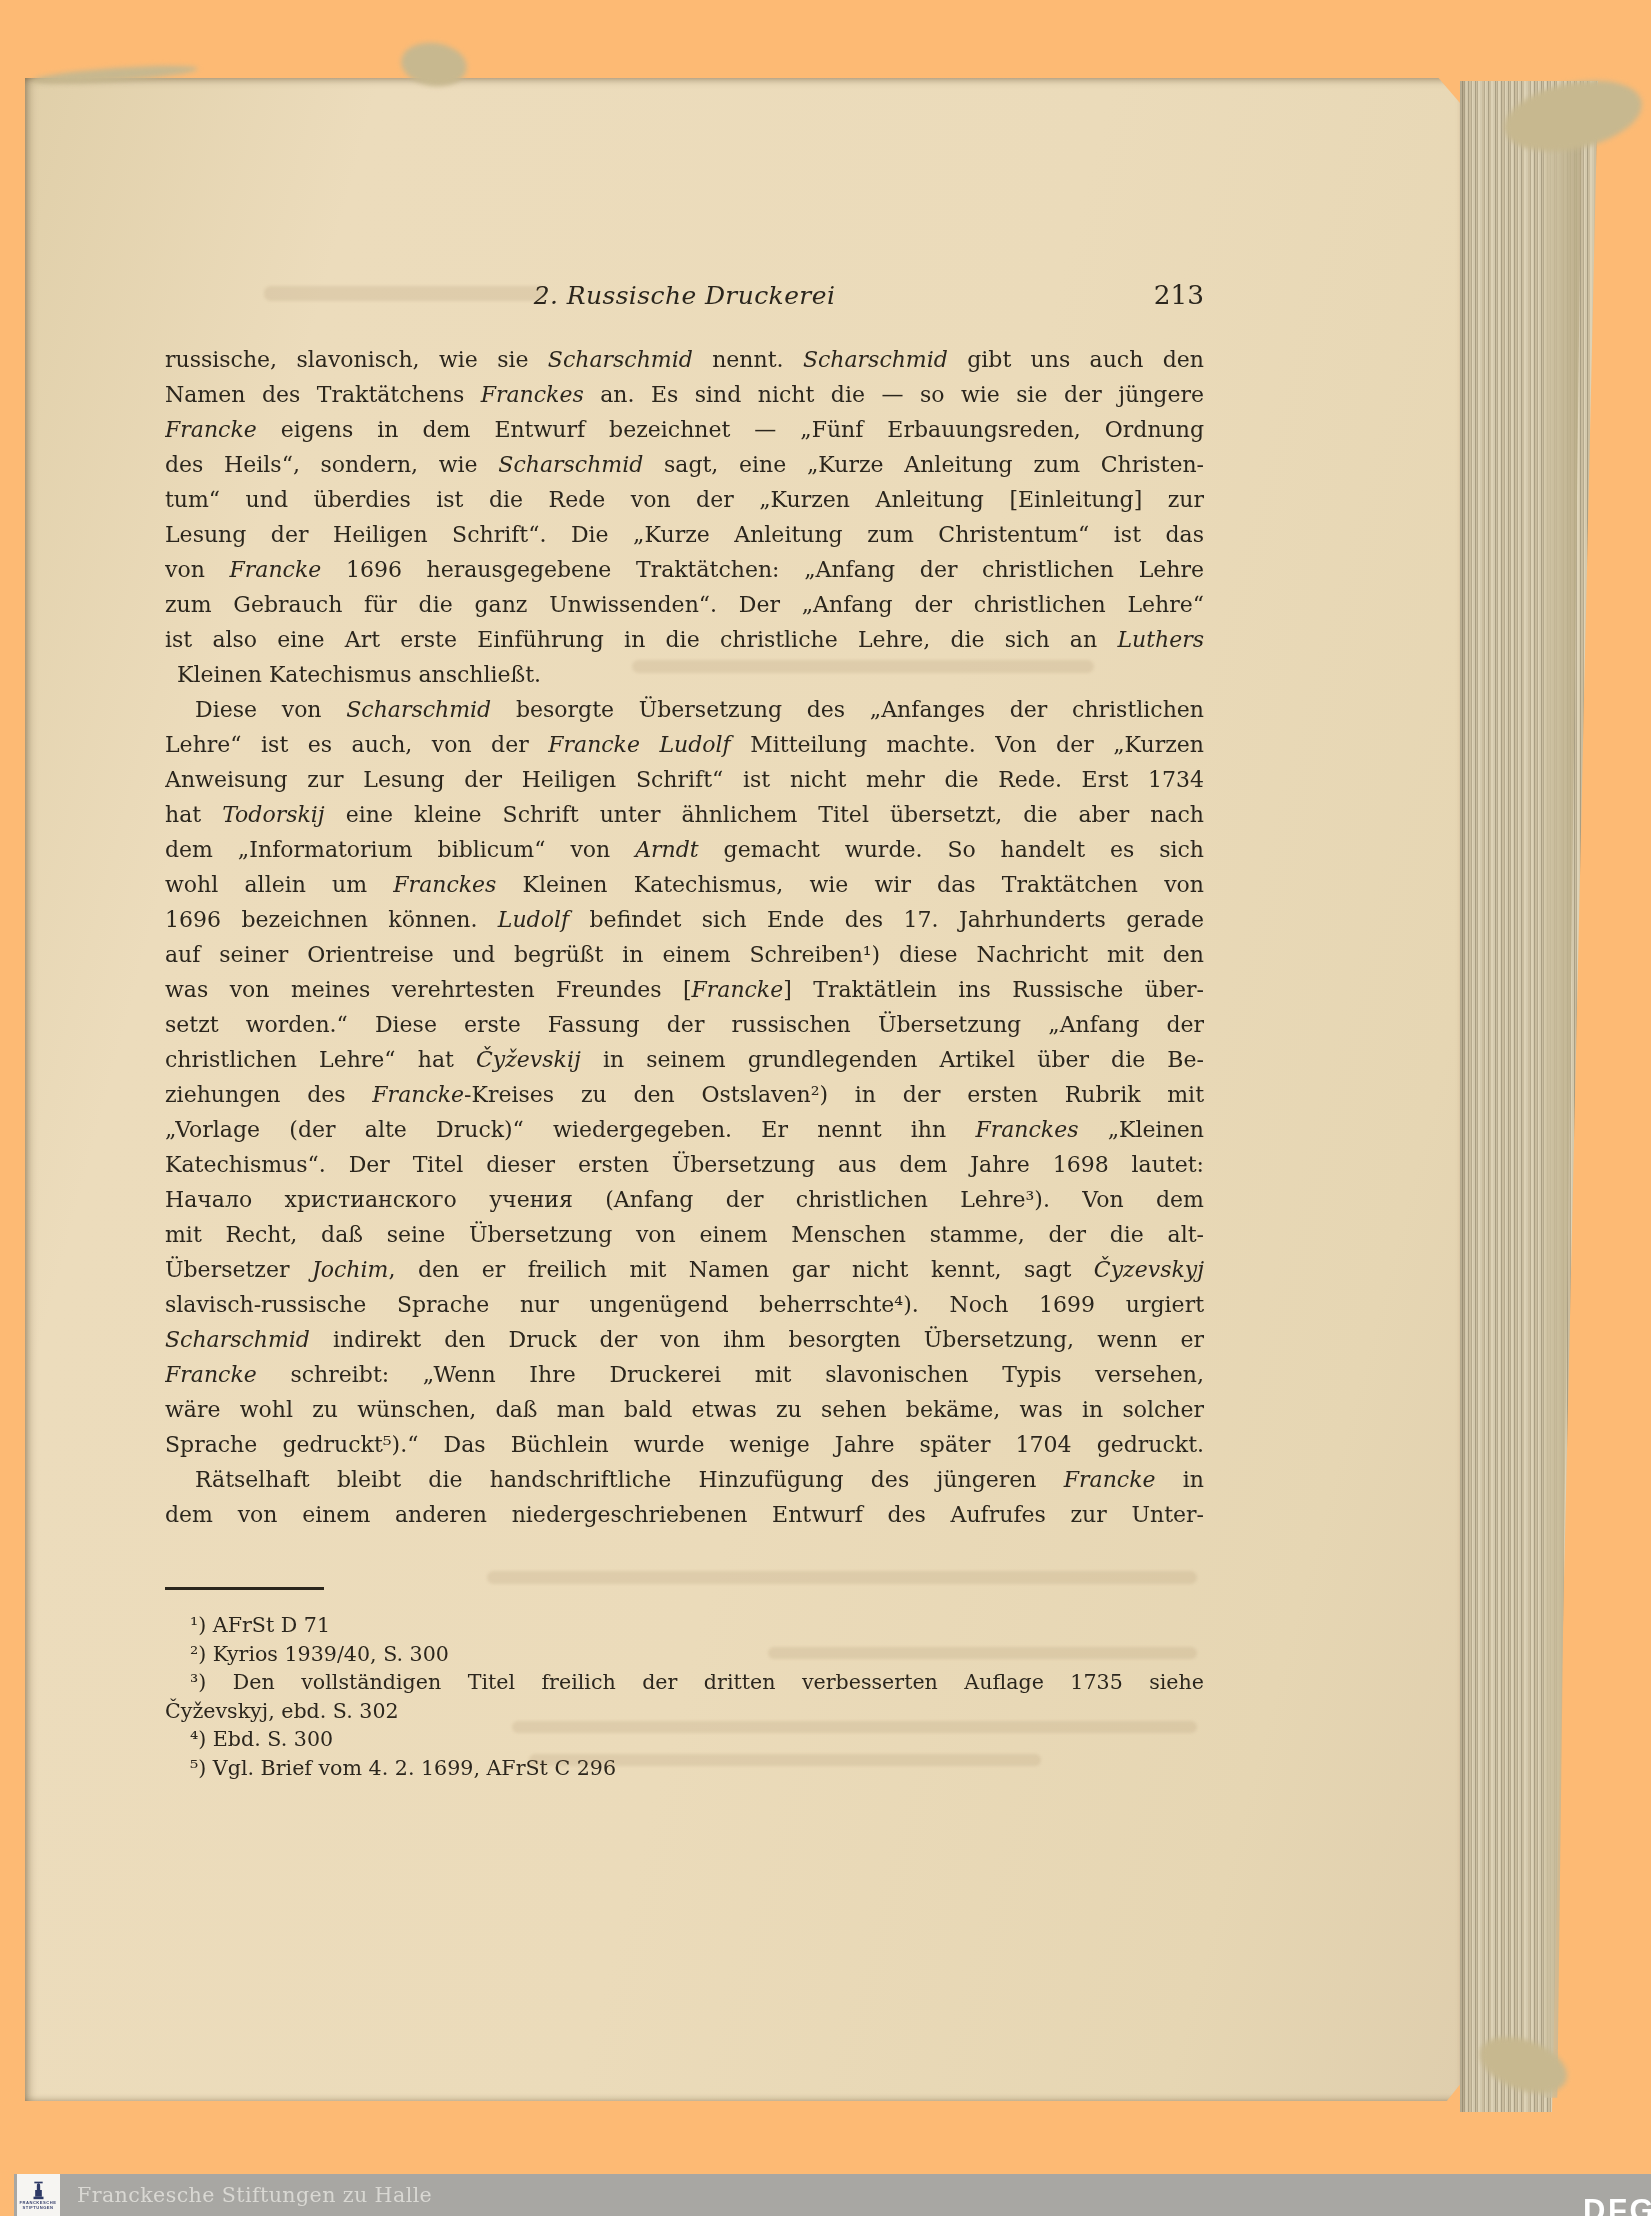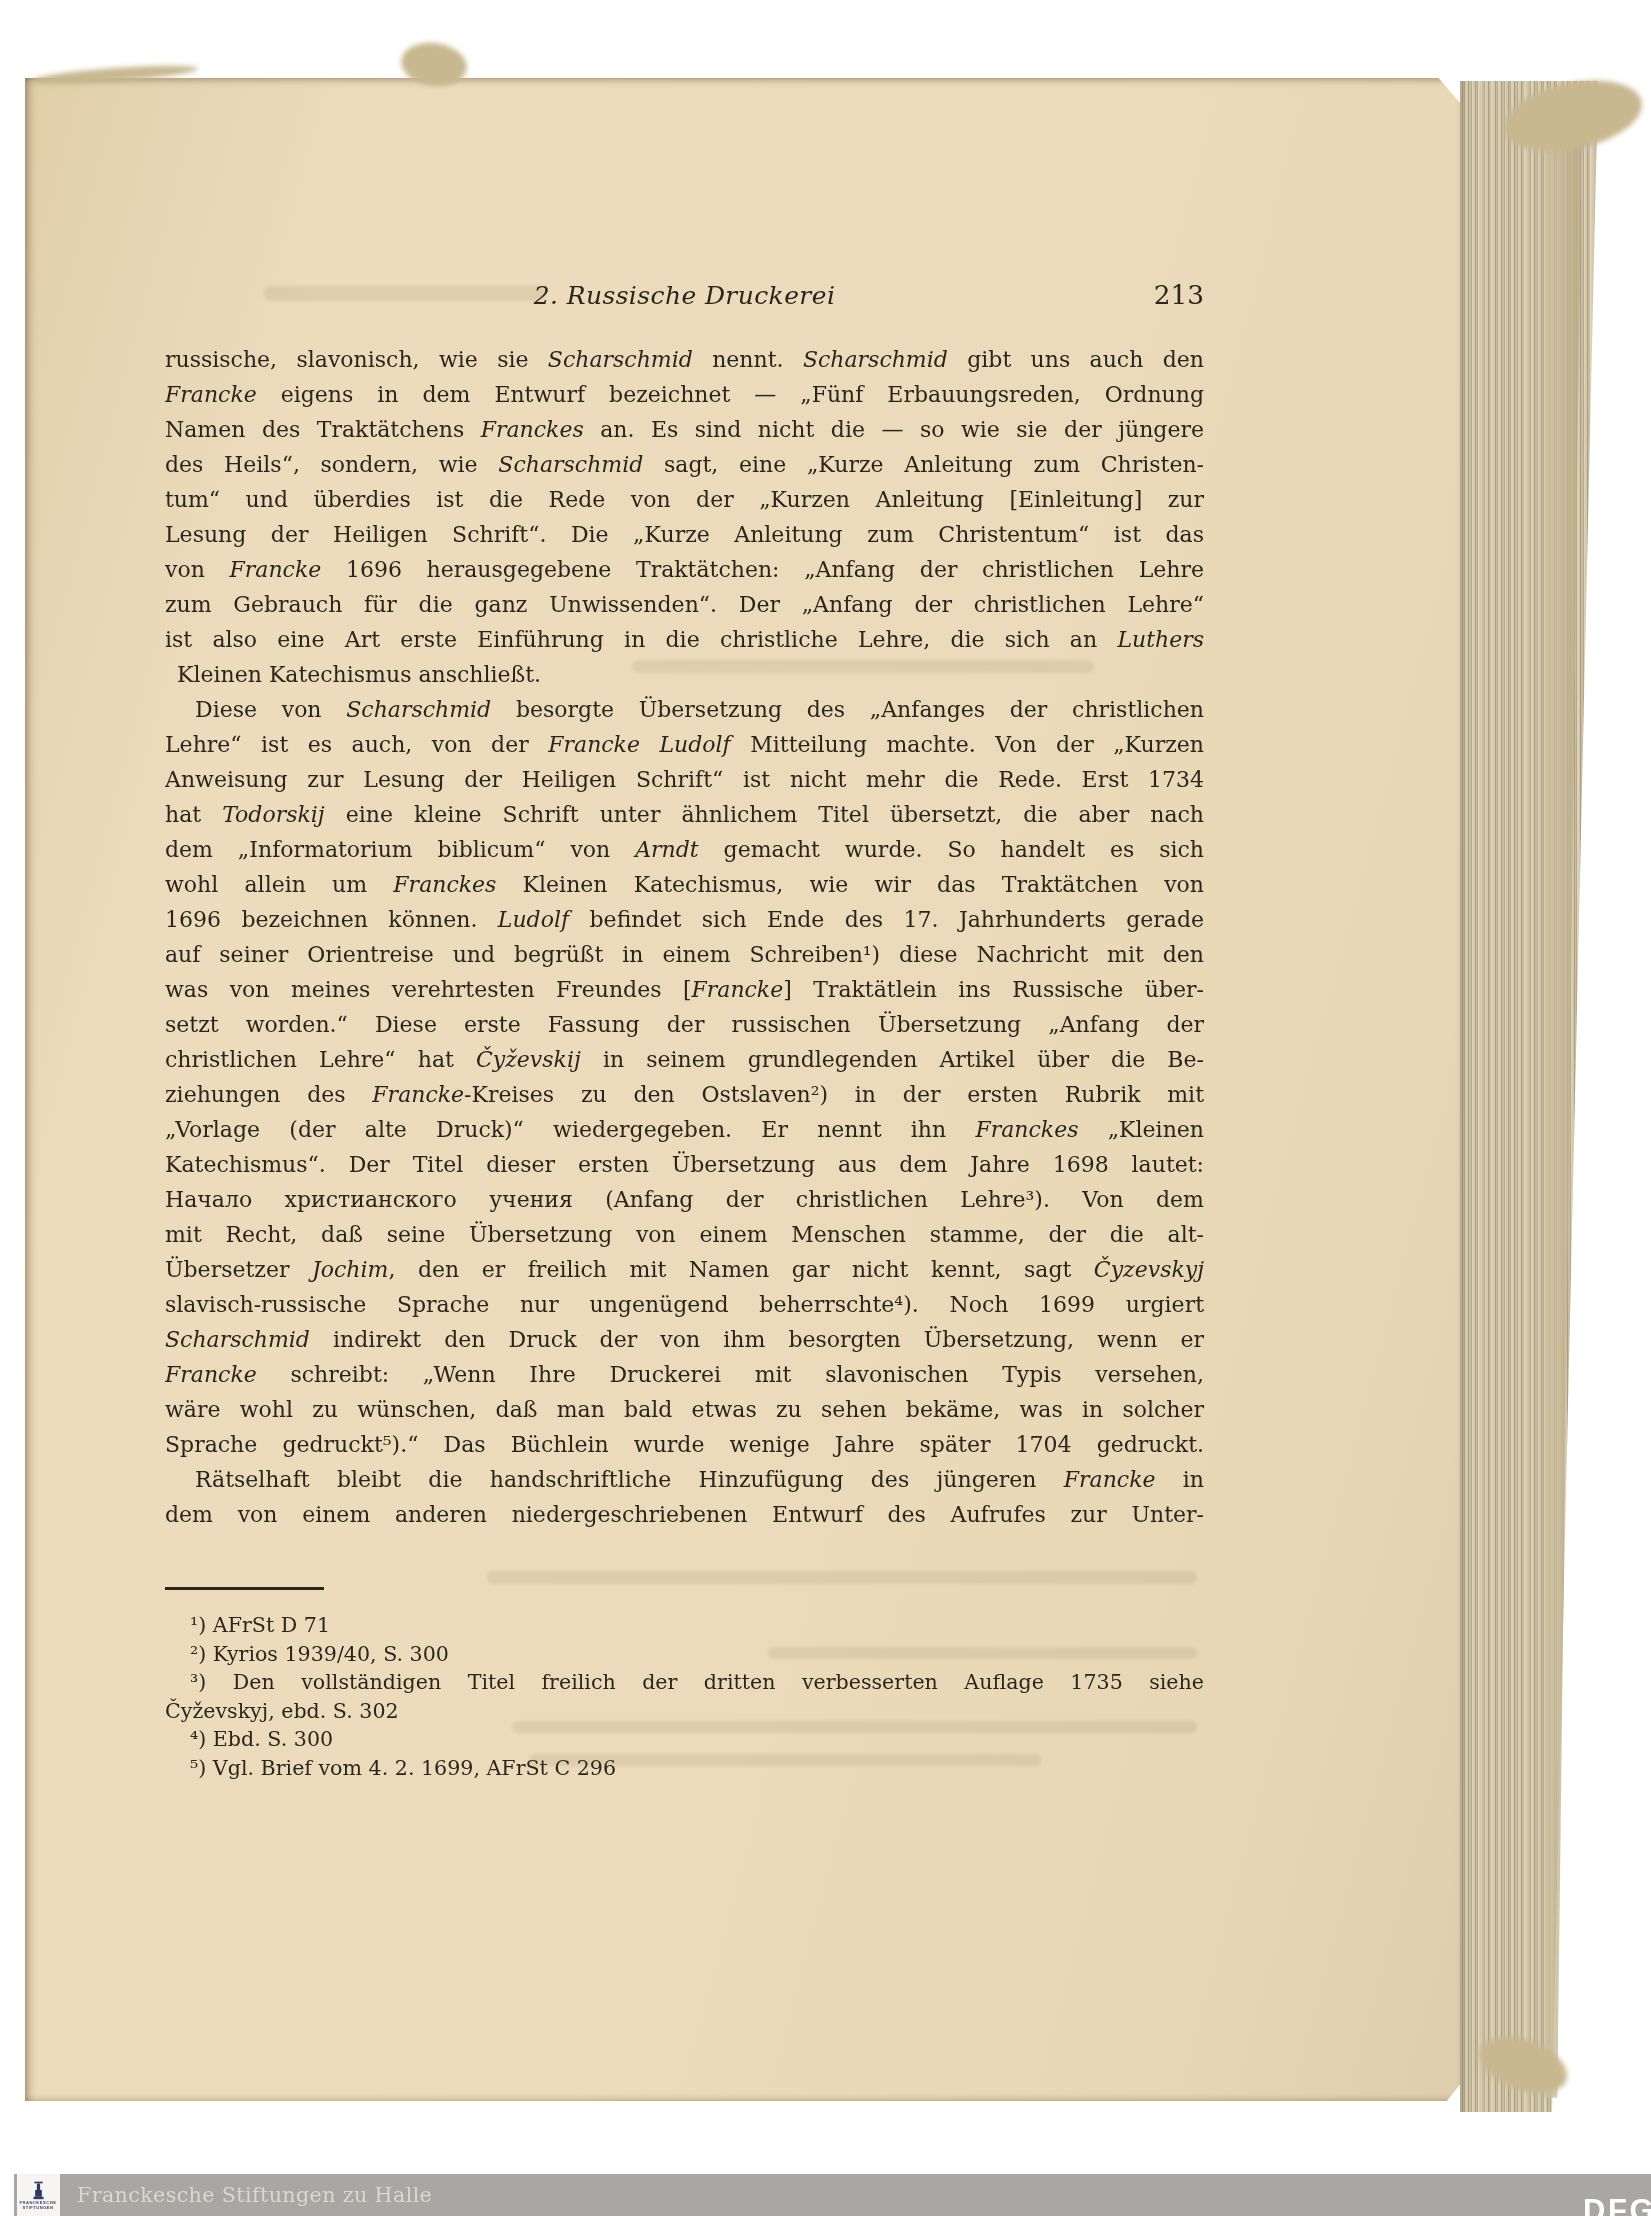--- a/index.html
+++ b/index.html
@@ -1,16 +1,16 @@
 <!DOCTYPE html>
 <html style="font-size:13.2px"><head>
 <meta charset="utf-8">
 <style>
   html,body{margin:0;padding:0;background:#000;}
-  .screen{position:relative;width:1652px;height:2216px;background:#ffffff;overflow:hidden;
+  .screen{position:relative;width:1652px;height:2216px;background:#fdba74;overflow:hidden;
           font-family:"DejaVu Serif","Liberation Serif",serif;}
   
   .page{position:absolute;left:25px;top:78px;width:1435px;height:2023px;
         background:linear-gradient(105deg,#e0cfa9 0%,#ecdcbc 18%,#ebdbba 55%,#e6d6b3 85%,#dfcead 100%);
         clip-path:polygon(0 0,calc(100% - 21.5px) 0,100% 25px,100% calc(100% - 16.5px),calc(100% - 13.2px) 100%,0 100%);
         box-shadow:inset 6.6px 0 10px -4.1px rgba(95,75,45,.55),inset 0 6.6px 8.3px -5.8px rgba(95,75,45,.5),inset 0 -5px 7.4px -5px rgba(95,75,45,.35);}
   .running-head{position:absolute;left:140px;top:203px;width:1039px;height:36px;}
   .head-title{display:block;text-align:center;font-style:italic;font-size:25px;color:#2b261d;letter-spacing:0.4px;}
   .page-num{position:absolute;right:0;top:-1.7px;font-size:26.4px;color:#2b261d;}
   .bodytext{position:absolute;left:140px;top:264px;width:1039px;color:#2b261d;font-size:22px;}
@@ -54,22 +54,22 @@
 
   <div class="page">
 
     <div class="running-head">
       <span class="head-title">2. Russische Druckerei</span>
       <span class="page-num">213</span>
     </div>
 
     <div class="bodytext">
         <div class="line"><span>russische, slavonisch, wie sie </span><span class="it">Scharschmid</span><span> nennt. </span><span class="it">Scharschmid</span><span> gibt uns auch den</span></div>
+        <div class="line"><span>Namen des Traktätchens </span><span class="it">Franckes</span><span> an. Es sind nicht die — so wie sie der jüngere</span></div>
         <div class="line"><span class="it">Francke</span><span> eigens in dem Entwurf bezeichnet — „Fünf Erbauungsreden, Ordnung</span></div>
-        <div class="line"><span>Namen des Traktätchens </span><span class="it">Franckes</span><span> an. Es sind nicht die — so wie sie der jüngere</span></div>
         <div class="line"><span>des Heils“, sondern, wie </span><span class="it">Scharschmid</span><span> sagt, eine „Kurze Anleitung zum Christen-</span></div>
         <div class="line"><span>tum“ und überdies ist die Rede von der „Kurzen Anleitung [Einleitung] zur</span></div>
         <div class="line"><span>Lesung der Heiligen Schrift“. Die „Kurze Anleitung zum Christentum“ ist das</span></div>
         <div class="line"><span>von </span><span class="it">Francke</span><span> 1696 herausgegebene Traktätchen: „Anfang der christlichen Lehre</span></div>
         <div class="line"><span>zum Gebrauch für die ganz Unwissenden“. Der „Anfang der christlichen Lehre“</span></div>
         <div class="line"><span>ist also eine Art erste Einführung in die christliche Lehre, die sich an </span><span class="it">Luthers</span></div>
         <div class="line lastline"><span>Kleinen Katechismus anschließt.</span></div>
         <div class="line indent"><span>Diese von </span><span class="it">Scharschmid</span><span> besorgte Übersetzung des „Anfanges der christlichen</span></div>
         <div class="line"><span>Lehre“ ist es auch, von der </span><span class="it">Francke Ludolf</span><span> Mitteilung machte. Von der „Kurzen</span></div>
         <div class="line"><span>Anweisung zur Lesung der Heiligen Schrift“ ist nicht mehr die Rede. Erst 1734</span></div>

